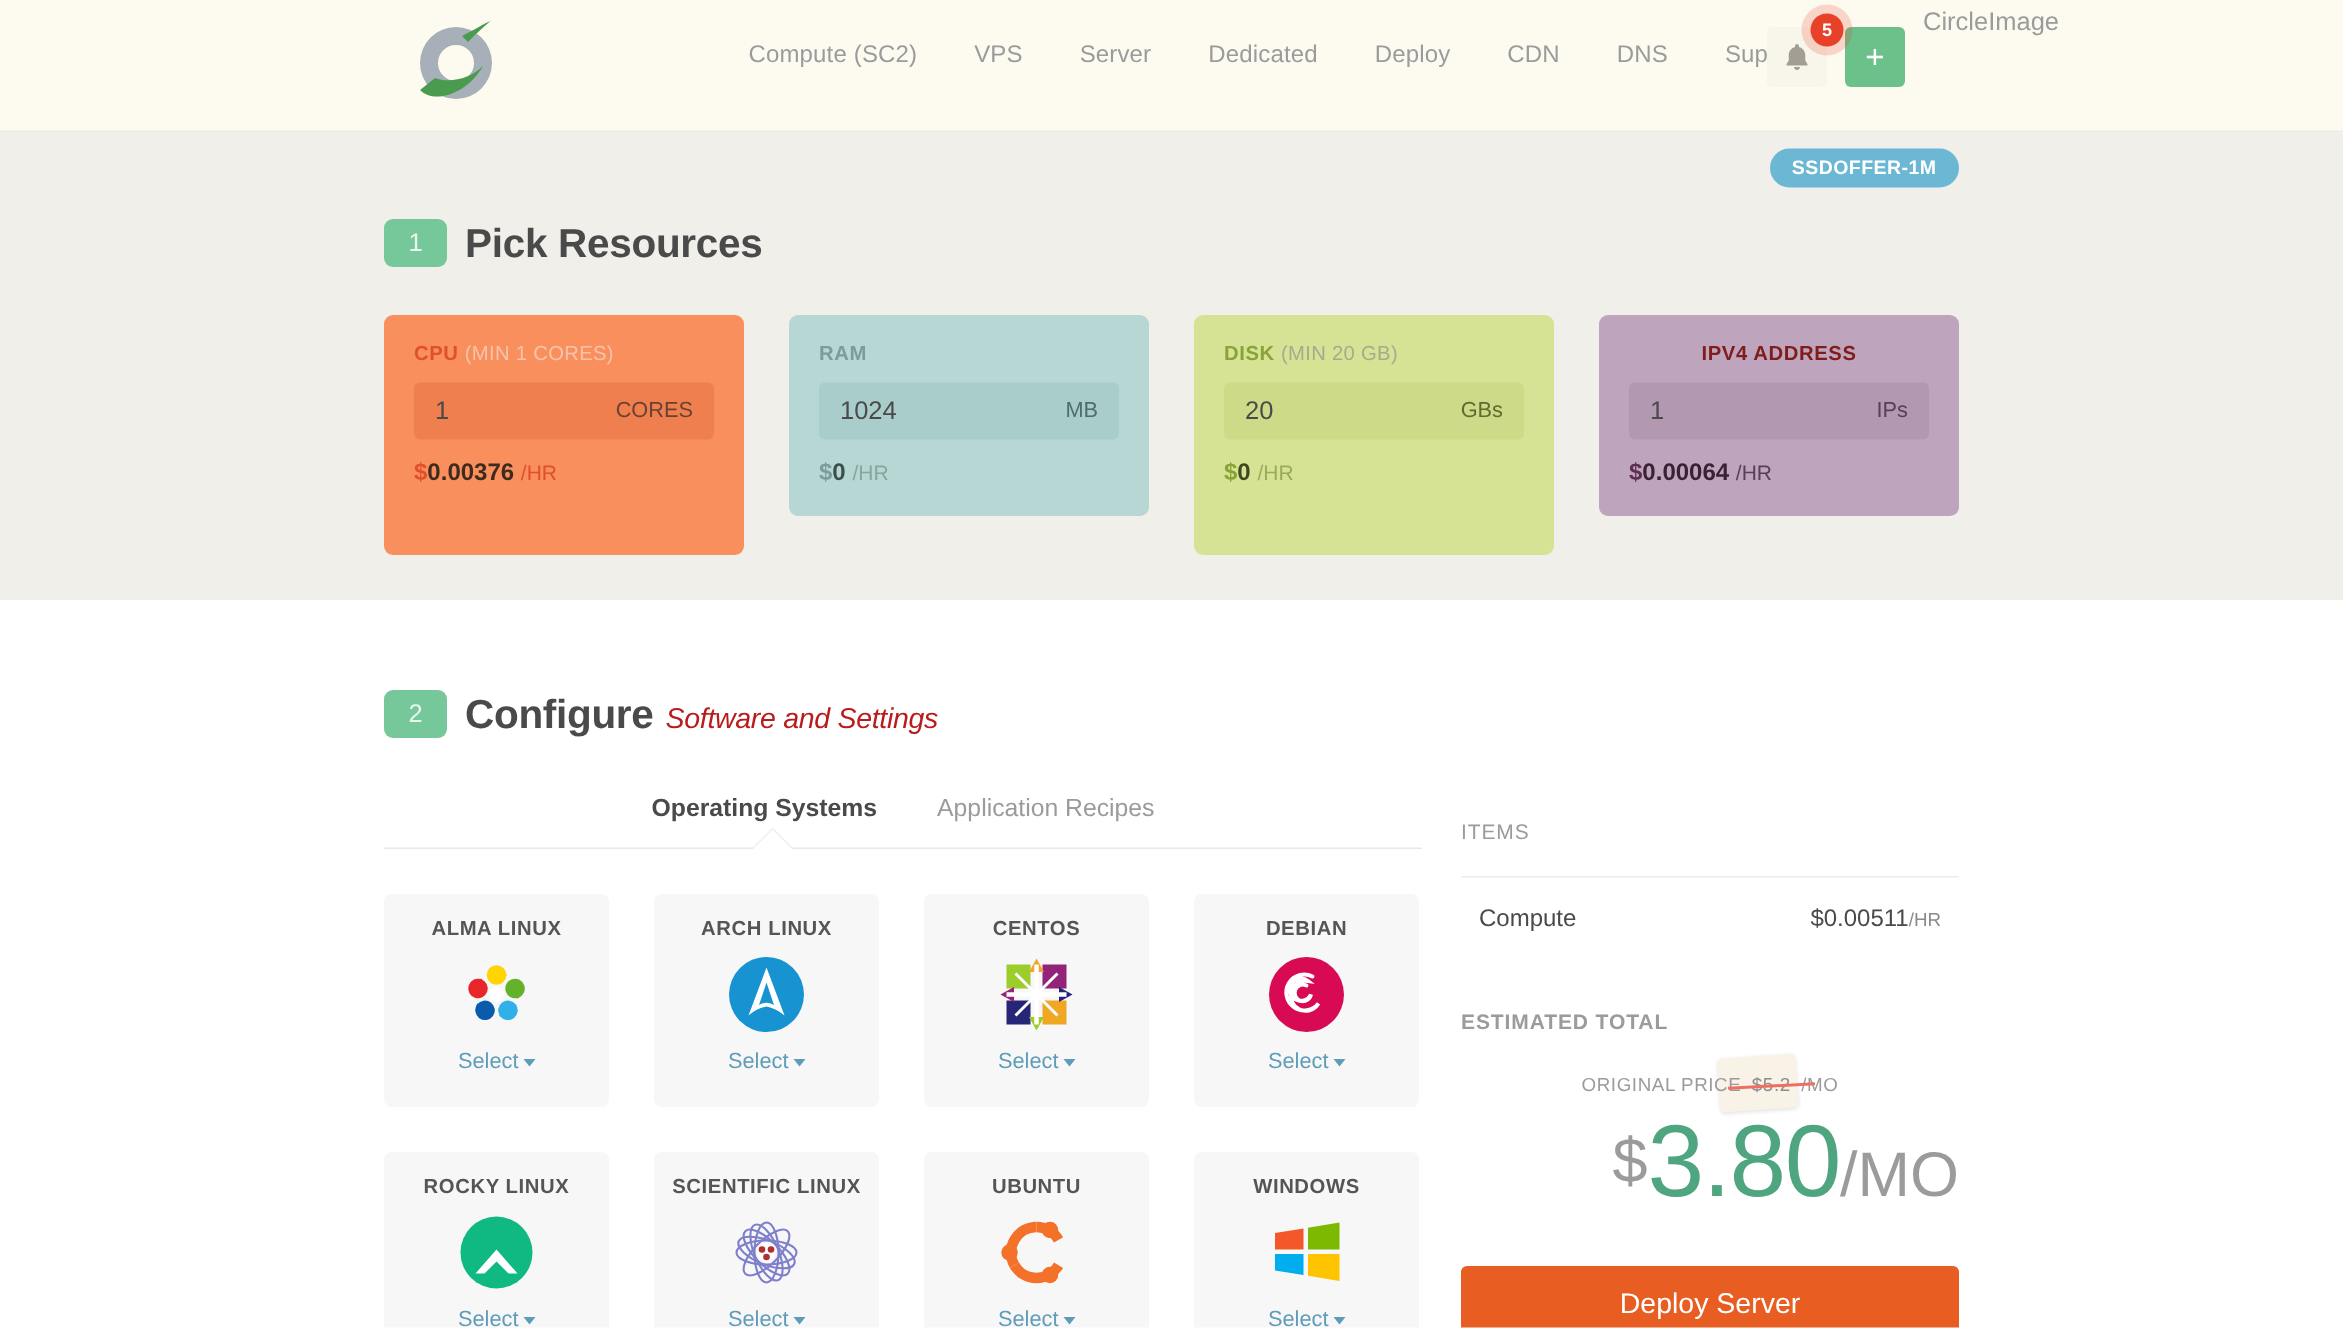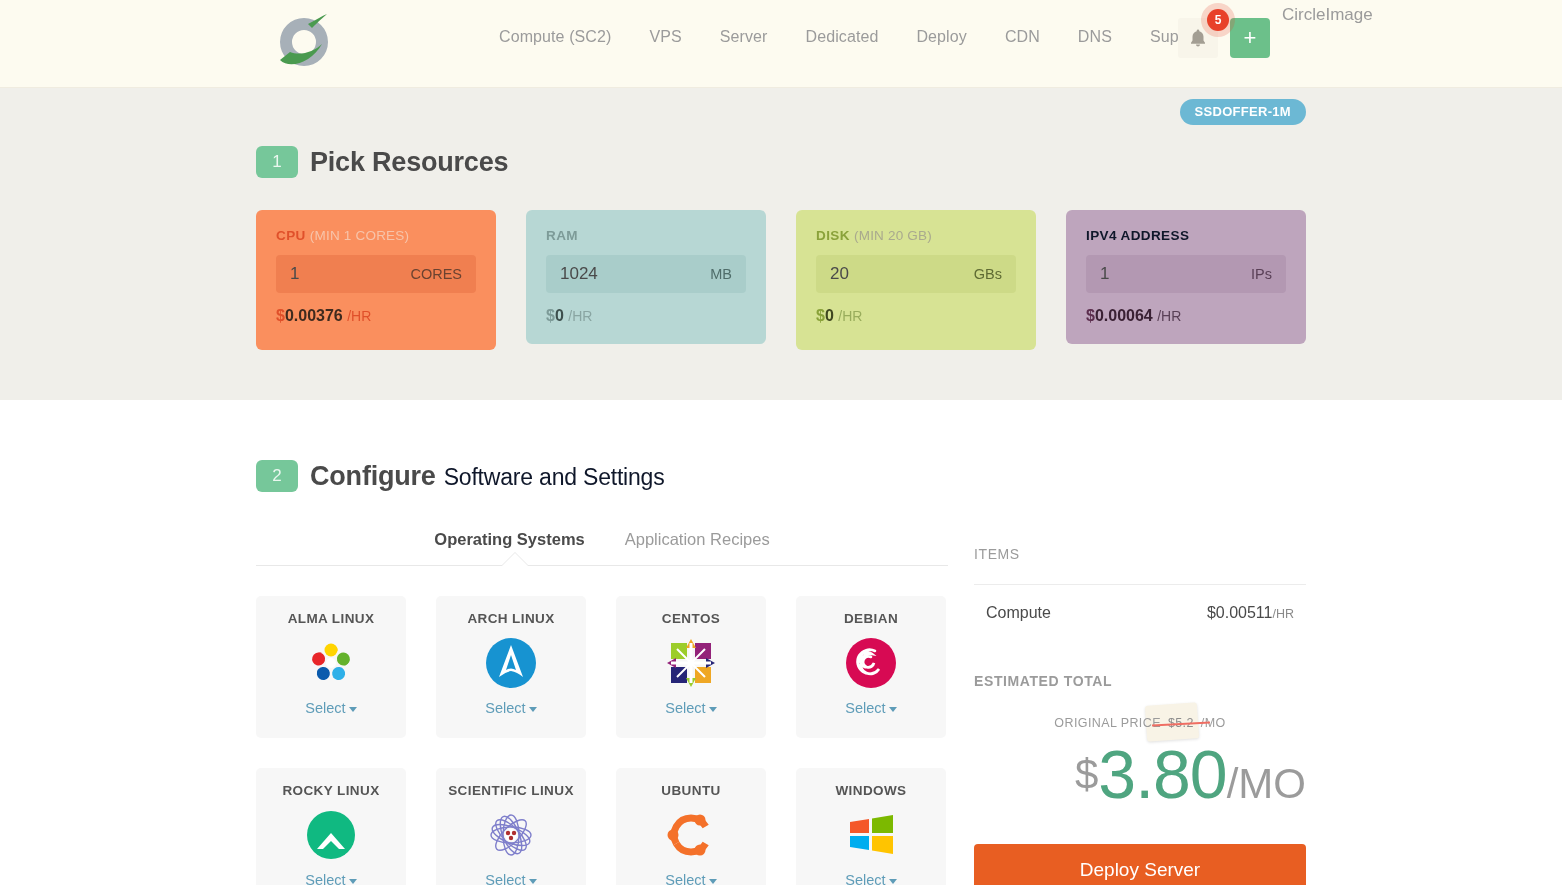--- a/index.html
+++ b/index.html
@@ -113,24 +113,25 @@
     font-size: 17px;
     display: flex; align-items: center; justify-content: center;
   }
   .sec-title {
     font-size: 27px;
     color: #4a4a4a;
     font-weight: bold;
     letter-spacing: -.2px;
   }
   .sec-sub {
-    font-size: 23px;
-    color: #0f172a;
+    font-size: 19px;
+    color: #b91c1c;
     font-weight: normal;
     margin-left: 8px;
+    font-style: italic;
   }
   .offer-pill {
     position: absolute;
     right: 0; top: 11px;
     background: #6cb8d4;
     color: #fff;
     font-size: 13px;
     font-weight: bold;
     padding: 5px 15px 6px;
     border-radius: 13px;
@@ -143,21 +144,21 @@
     gap: 30px;
     margin-top: 32px;
   }
   .res-card {
     width: 240px;
     border-radius: 6px;
     padding: 18px 20px 0px 20px;
     height: 134px;
     position: relative;
   }
-  .res-card.tall { height: 140px; }
+  .res-card.tall { height: 160px; }
   .res-label {
     font-size: 13.5px;
     font-weight: bold;
     letter-spacing: .4px;
   }
   .res-label .min {
     font-weight: normal;
     letter-spacing: .2px;
   }
   .res-input {
@@ -209,21 +210,21 @@
   .c-disk { background: #d7e394; }
   .c-disk .res-label { color: #8aa23a; }
   .c-disk .res-label .min { color: #a9a98e; }
   .c-disk .res-input { background: #cdda87; }
   .c-disk .res-input .unit { color: #5f6b33; }
   .c-disk .res-price { color: #3f4720; }
   .c-disk .res-price .cur { color: #8aa23a; }
   .c-disk .res-price .hr { color: #99ac5c; }
 
   .c-ip   { background: #bea5bd; }
-  .c-ip .res-label { color: #0f172a; }
+  .c-ip .res-label { color: #7f1d1d; text-align: center; }
   .c-ip .res-input { background: #b398b2; }
   .c-ip .res-input .unit { color: #5a4057; }
   .c-ip .res-price { color: #3a2134; }
   .c-ip .res-price .cur { color: #5d2f4f; }
   .c-ip .res-price .hr { color: #5a4057; }
 
   
   .band2 { background: #fff; padding-top: 60px; }
   .cfg-row { display: flex; margin-top: 38px; }
   .cfg-left { width: 692px; }

